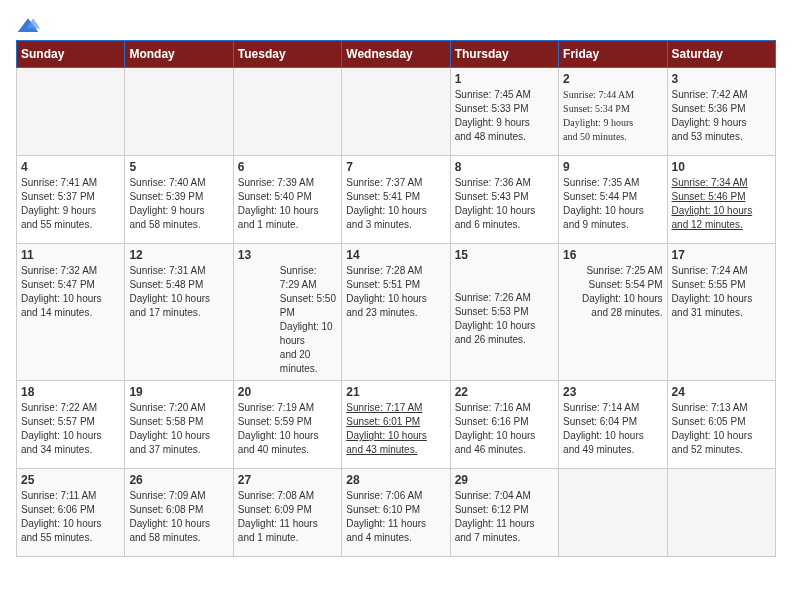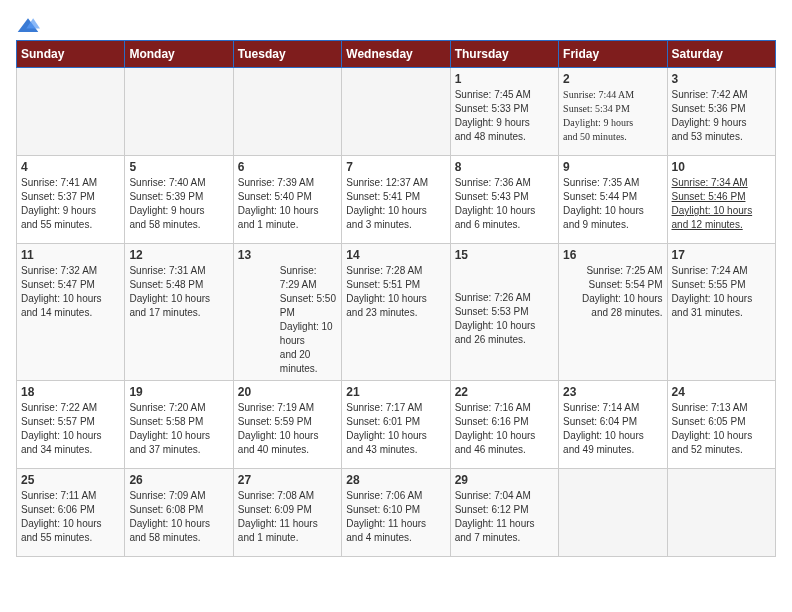--- a/index.html
+++ b/index.html
@@ -167,21 +167,21 @@
         </td>
         <td>
           <span class="day-number">6</span>
           <div class="day-info" style="white-space: pre-line;">Sunrise: 7:39 AM
 Sunset: 5:40 PM
 Daylight: 10 hours
 and 1 minute.</div>
         </td>
         <td>
           <span class="day-number">7</span>
-          <div class="day-info" style="white-space: pre-line;">Sunrise: 12:37 AM
+          <div class="day-info" style="white-space: pre-line;">Sunrise: 7:37 AM
 Sunset: 5:41 PM
 Daylight: 10 hours
 and 3 minutes.</div>
         </td>
         <td>
           <span class="day-number">8</span>
           <div class="day-info" style="white-space: pre-line;">Sunrise: 7:36 AM
 Sunset: 5:43 PM
 Daylight: 10 hours
 and 6 minutes.</div>
@@ -269,21 +269,21 @@
         </td>
         <td>
           <span class="day-number">20</span>
           <div class="day-info" style="white-space: pre-line;">Sunrise: 7:19 AM
 Sunset: 5:59 PM
 Daylight: 10 hours
 and 40 minutes.</div>
         </td>
         <td>
           <span class="day-number">21</span>
-          <div class="day-info" style="white-space: pre-line;">Sunrise: 7:17 AM
+          <div class="day-info" style="white-space: pre-line; text-decoration: underline;">Sunrise: 7:17 AM
 Sunset: 6:01 PM
 Daylight: 10 hours
 and 43 minutes.</div>
         </td>
         <td>
           <span class="day-number">22</span>
           <div class="day-info" style="white-space: pre-line;">Sunrise: 7:16 AM
 Sunset: 6:16 PM
 Daylight: 10 hours
 and 46 minutes.</div>

